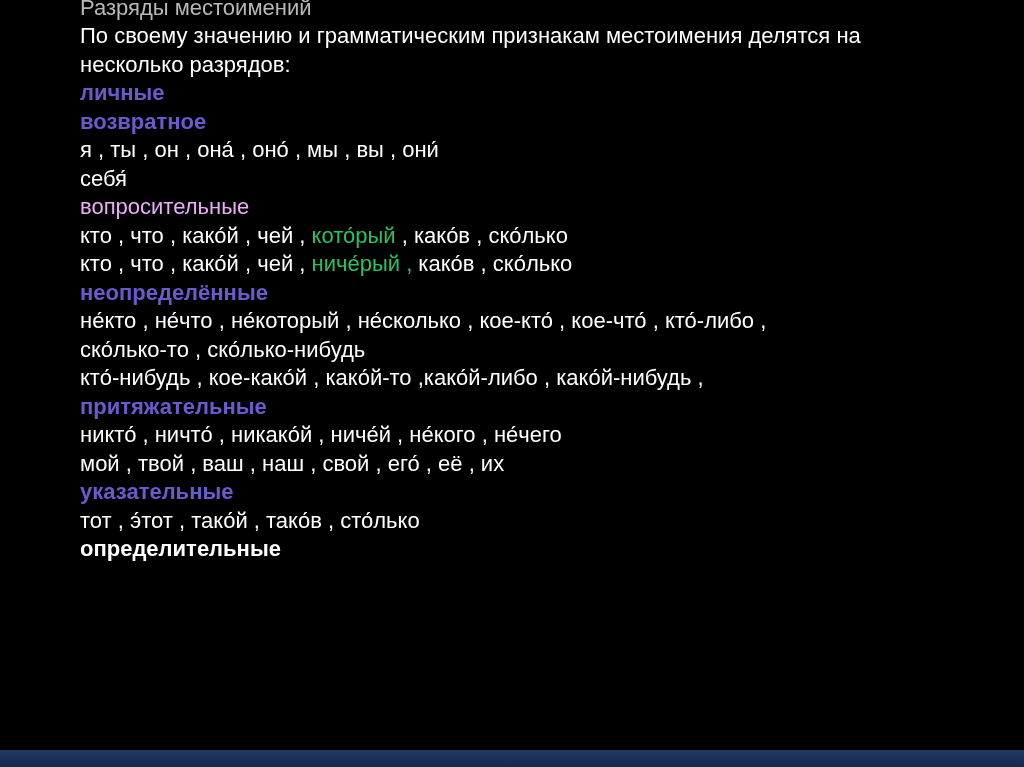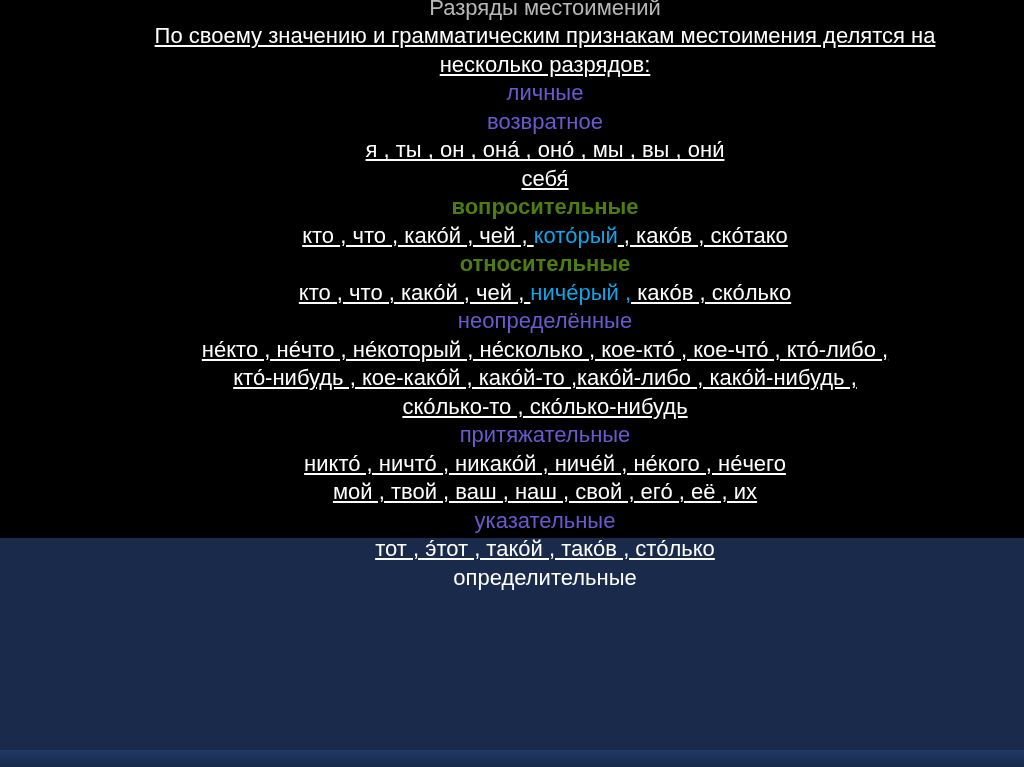--- a/index.html
+++ b/index.html
@@ -8,24 +8,23 @@
     width: 1024px;
     height: 767px;
     overflow: hidden;
     font-family: Arial, "Helvetica Neue", Helvetica, sans-serif;
     background: #1a2a4a;
   }
   .slide {
     position: absolute;
     top: 0; left: 0;
     width: 1024px;
-    height: 538px;
+    height: 750px;
     background: #000000;
     box-sizing: border-box;
-    text-align: center;
   }
   .footer-bar {
     position: absolute;
     left: 0;
     top: 750px;
     width: 1024px;
     height: 17px;
     background: linear-gradient(#203a66, #16284a);
   }
   .content {
@@ -34,57 +33,56 @@
     top: -6px;
     width: 930px;
     color: #ffffff;
     font-size: 22px;
     line-height: 1.295;
   }
   .line { white-space: normal; }
   .cut-top {
     color: #b8b8b8;
   }
-  .cat-purple { color: #6a5acd; font-weight: normal; }
-  .cat-red    { color: #4d7c0f; font-weight: bold; }
-  .cat-white  { color: #ffffff; font-weight: normal; }
-  .hl-red { color: #0ea5e9; }
-  .txt { color: #ffffff; text-decoration: underline; }
+  .cat-purple { color: #6a5acd; font-weight: bold; }
+  .cat-red    { color: #f0abfc; font-weight: normal; }
+  .cat-white  { color: #ffffff; font-weight: bold; }
+  .hl-red { color: #22c55e; }
+  .txt { color: #ffffff; }
 </style>
 </head>
 <body>
 
 <div class="slide">
   <div class="content">
 
     <div class="line cut-top">Разряды местоимений</div>
 
     <div class="line txt">По своему значению и грамматическим признакам местоимения делятся на</div>
     <div class="line txt">несколько разрядов:</div>
 
     <div class="line cat-purple">личные</div>
     <div class="line cat-purple">возвратное</div>
 
     <div class="line txt">я , ты , он , она́ , оно́ , мы , вы , они́</div>
     <div class="line txt">себя́</div>
 
     <div class="line cat-red">вопросительные</div>
     <div class="line">
-      <span class="txt">кто , что , како́й , чей , </span><span class="hl-red">кото́рый</span><span class="txt"> , како́в , ско́тако</span>
+      <span class="txt">кто , что , како́й , чей , </span><span class="hl-red">кото́рый</span><span class="txt"> , како́в , ско́лько</span>
     </div>
 
-    <div class="line cat-red">относительные</div>
     <div class="line">
       <span class="txt">кто , что , како́й , чей , </span><span class="hl-red">ниче́рый ,</span><span class="txt"> како́в , ско́лько</span>
     </div>
 
     <div class="line cat-purple">неопределённые</div>
     <div class="line txt">не́кто , не́что , не́который , не́сколько , кое-кто́ , кое-что́ , кто́-либо ,</div>
+    <div class="line txt">ско́лько-то , ско́лько-нибудь</div>
     <div class="line txt">кто́-нибудь , кое-како́й , како́й-то ,како́й-либо , како́й-нибудь ,</div>
-    <div class="line txt">ско́лько-то , ско́лько-нибудь</div>
 
     <div class="line cat-purple">притяжательные</div>
 
     <div class="line txt">никто́ , ничто́ , никако́й , ниче́й , не́кого , не́чего</div>
     <div class="line txt">мой , твой , ваш , наш , свой , его́ , её , их</div>
 
     <div class="line cat-purple">указательные</div>
     <div class="line txt">тот , э́тот , тако́й , тако́в , сто́лько</div>
 
     <div class="line cat-white">определительные</div>

